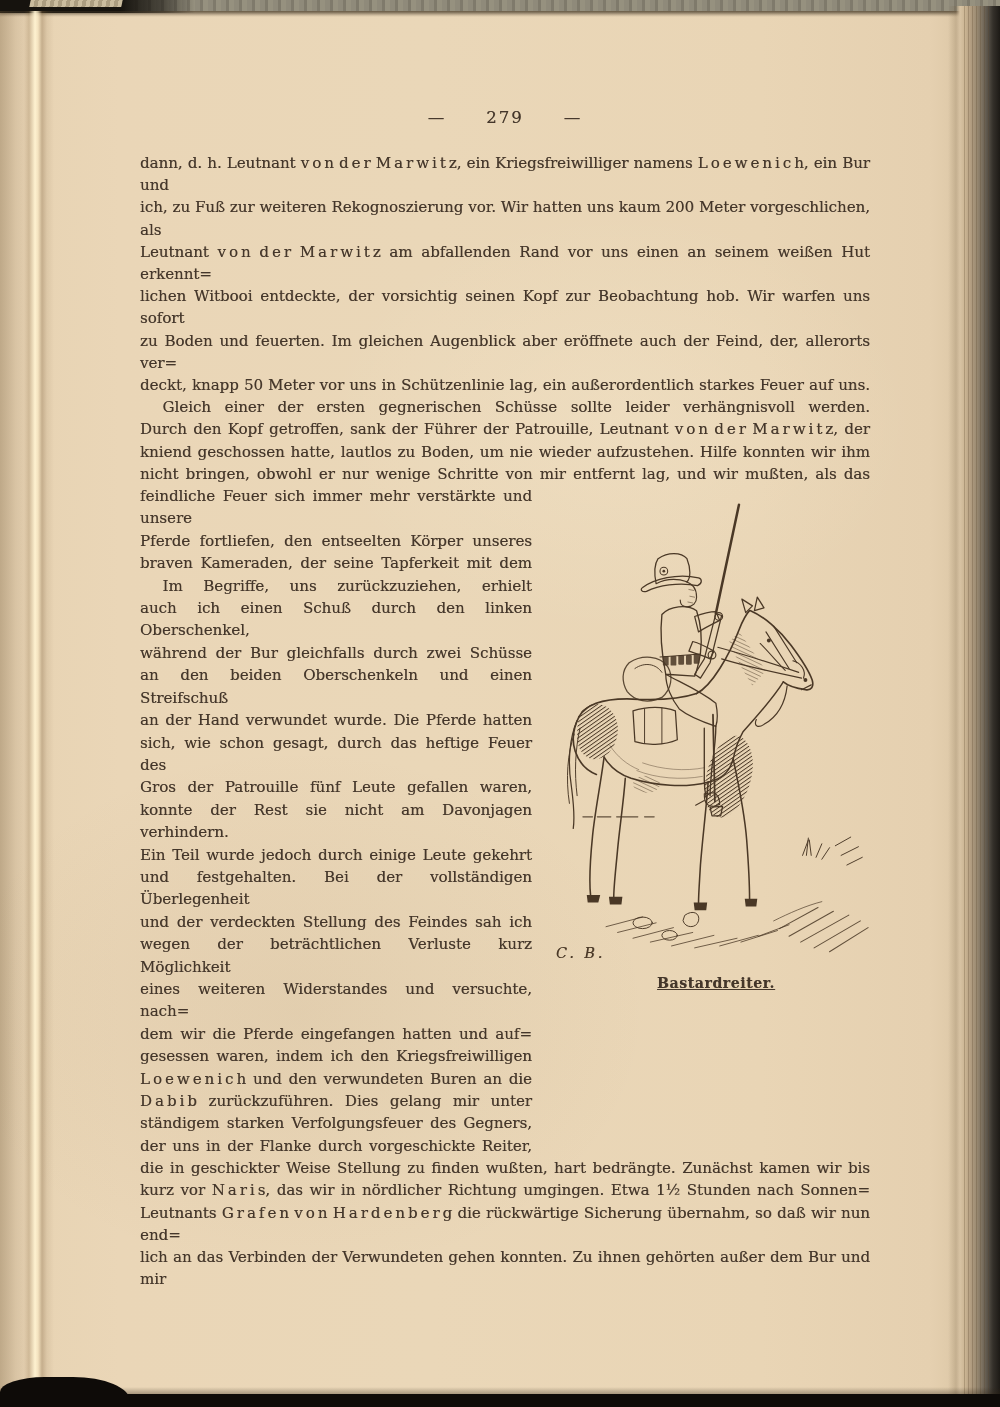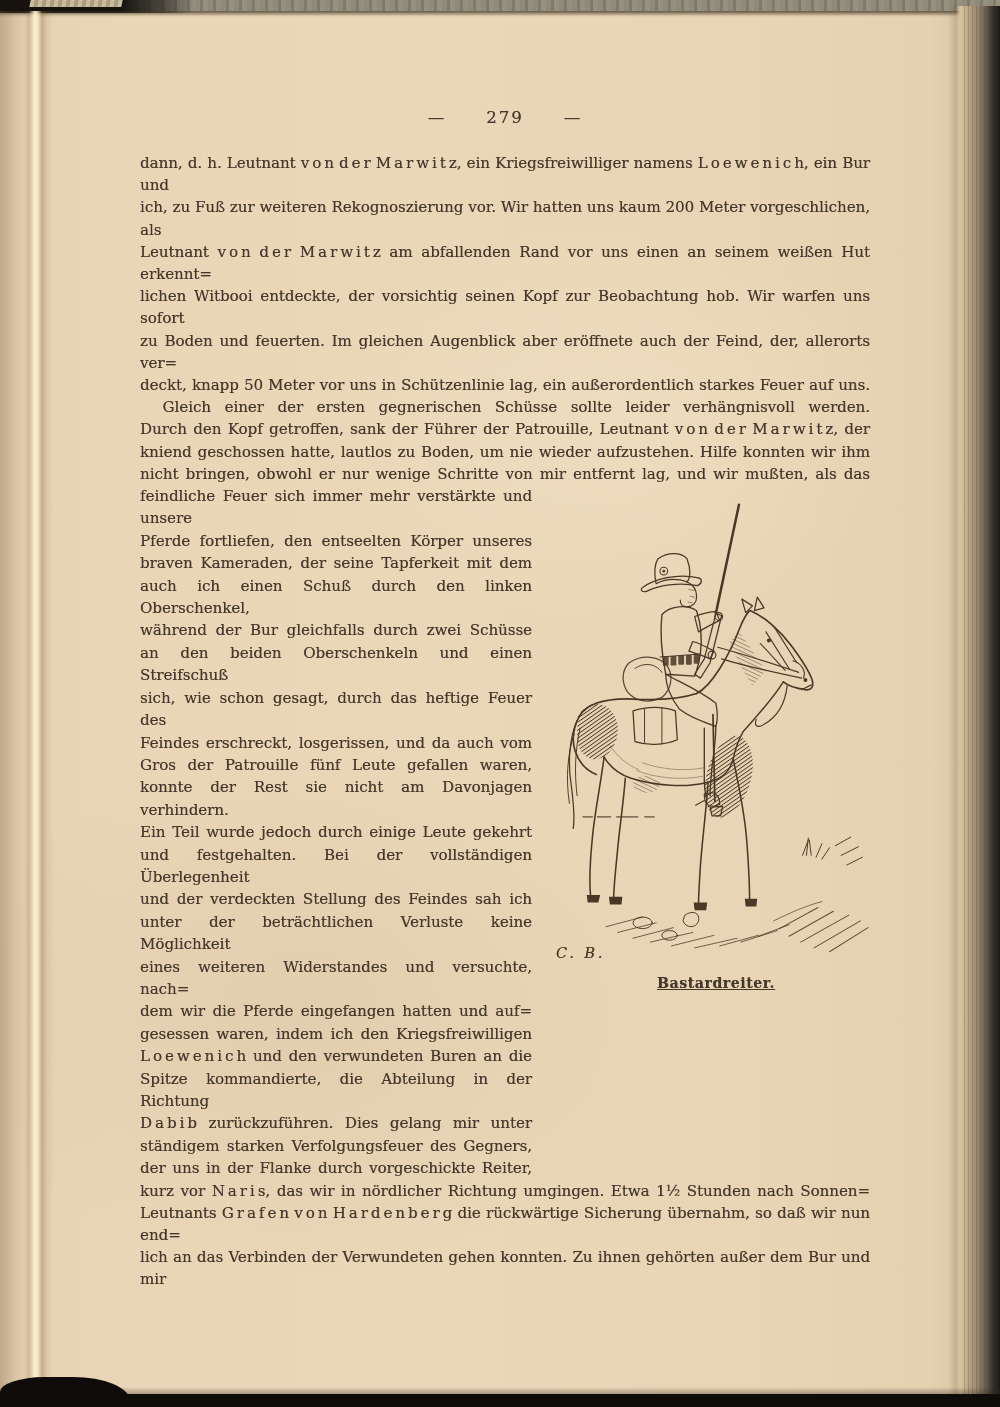--- a/index.html
+++ b/index.html
@@ -148,36 +148,36 @@
         <div class="line">Durch den Kopf getroffen, sank der Führer der Patrouille, Leutnant v o n d e r M a r w i t z, der</div>
         <div class="line">kniend geschossen hatte, lautlos zu Boden, um nie wieder aufzustehen. Hilfe konnten wir ihm</div>
         <div class="line">nicht bringen, obwohl er nur wenige Schritte von mir entfernt lag, und wir mußten, als das</div>
       </div>
 
     <div class="wrap">
       <div class="col-text">
           <div class="line">feindliche Feuer sich immer mehr verstärkte und unsere</div>
           <div class="line">Pferde fortliefen, den entseelten Körper unseres</div>
           <div class="line">braven Kameraden, der seine Tapferkeit mit dem</div>
+          <div class="line">  Im Begriffe, uns zurückzuziehen, erhielt</div>
           <div class="line">auch ich einen Schuß durch den linken Oberschenkel,</div>
           <div class="line">während der Bur gleichfalls durch zwei Schüsse</div>
           <div class="line">an den beiden Oberschenkeln und einen Streifschuß</div>
+          <div class="line">an der Hand verwundet wurde. Die Pferde hatten</div>
           <div class="line">sich, wie schon gesagt, durch das heftige Feuer des</div>
-          <div class="line">Feindes erschreckt, losgerissen, und da auch vom</div>
           <div class="line">Gros der Patrouille fünf Leute gefallen waren,</div>
           <div class="line">konnte der Rest sie nicht am Davonjagen verhindern.</div>
           <div class="line">Ein Teil wurde jedoch durch einige Leute gekehrt</div>
           <div class="line">und festgehalten. Bei der vollständigen Überlegenheit</div>
           <div class="line">und der verdeckten Stellung des Feindes sah ich</div>
-          <div class="line">unter der beträchtlichen Verluste keine Möglichkeit</div>
+          <div class="line">wegen der beträchtlichen Verluste kurz Möglichkeit</div>
           <div class="line">eines weiteren Widerstandes und versuchte, nach=</div>
           <div class="line">dem wir die Pferde eingefangen hatten und auf=</div>
           <div class="line">gesessen waren, indem ich den Kriegsfreiwilligen</div>
           <div class="line">L o e w e n i c h und den verwundeten Buren an die</div>
-          <div class="line">Spitze kommandierte, die Abteilung in der Richtung</div>
           <div class="line">D a b i b zurückzuführen.  Dies gelang mir unter</div>
           <div class="line">ständigem starken Verfolgungsfeuer des Gegners,</div>
           <div class="line">der uns in der Flanke durch vorgeschickte Reiter,</div>
         </div>
       <div class="col-img">
         <svg class="illus" viewBox="0 0 336 492" xmlns="http://www.w3.org/2000/svg">
           <defs>
             <pattern id="hatchD" width="3.4" height="3.4" patternUnits="userSpaceOnUse" patternTransform="rotate(55)">
               <line x1="0" y1="0" x2="0" y2="3.4" stroke="#4a3826" stroke-width="1.9"></line>
             </pattern>
@@ -284,19 +284,20 @@
             <path class="ink" stroke-width="1" opacity=".7" d="M232,440 C248,432 266,424 282,420"></path>
 
             <text x="6" y="478" font-family="DejaVu Serif, serif" font-style="italic" font-size="15" fill="#4a3826" stroke="none" letter-spacing="3">C. B.</text>
           </g>
         </svg>
         <div class="caption">Bastardreiter.</div>
       </div>
     </div>
 
     <div class="para">
+        <div class="line">die in geschickter Weise Stellung zu finden wußten, hart bedrängte.  Zunächst kamen wir bis</div>
         <div class="line">kurz vor N a r i s, das wir in nördlicher Richtung umgingen.  Etwa 1½ Stunden nach Sonnen=</div>
         <div class="line">Leutnants G r a f e n v o n H a r d e n b e r g die rückwärtige Sicherung übernahm, so daß wir nun end=</div>
         <div class="line">lich an das Verbinden der Verwundeten gehen konnten. Zu ihnen gehörten außer dem Bur und mir</div>
       </div>
 
   </div>
 </div>
 
 </body></html>

